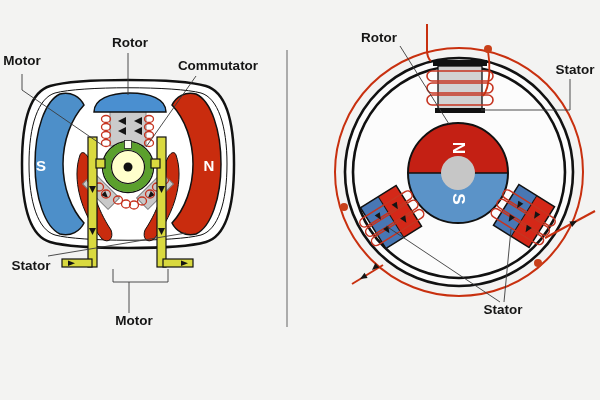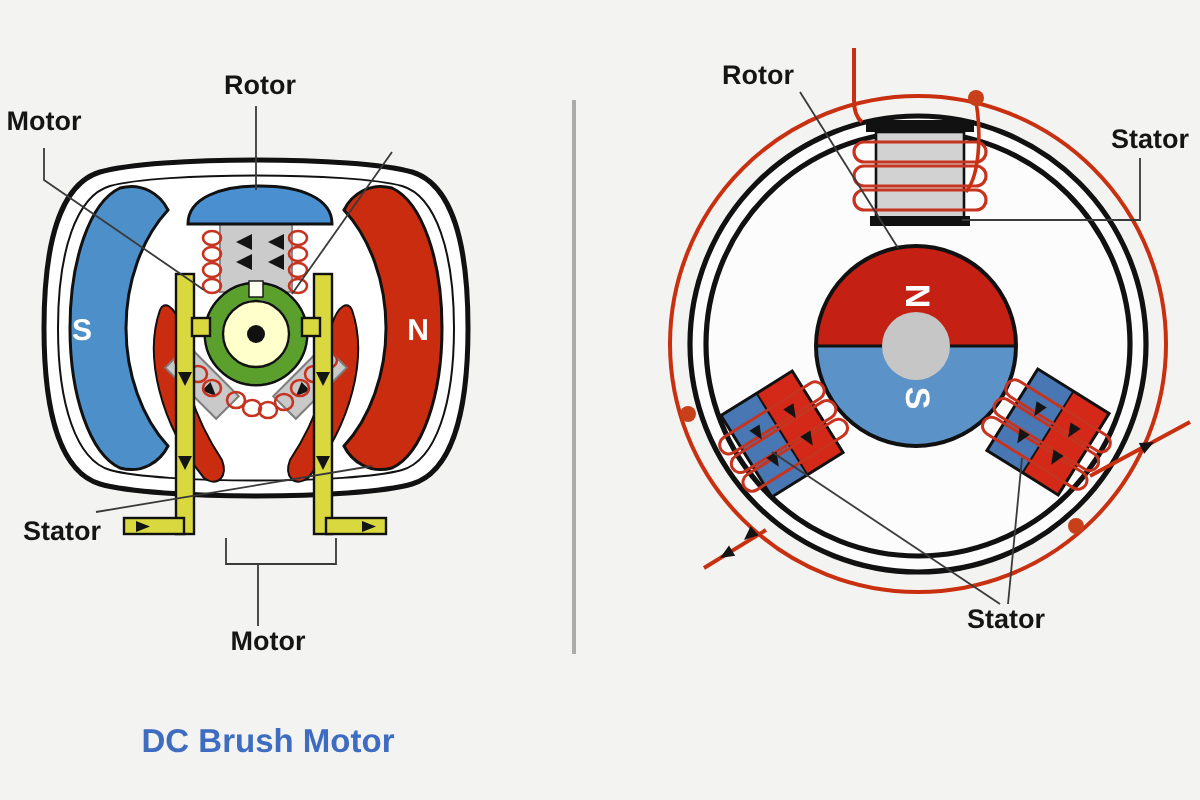--- a/index.html
+++ b/index.html
@@ -111,25 +111,25 @@
         <line x1="128" y1="53" x2="128" y2="95"></line>
         <polyline points="22,74 22,90 102,145"></polyline>
         <line x1="196" y1="76" x2="146" y2="147"></line>
         <line x1="48" y1="256" x2="186" y2="233"></line>
         <polyline points="113,269 113,282 168,282 168,269"></polyline>
         <line x1="129" y1="282" x2="129" y2="313"></line>
       </g>
     </svg>
     <div class="lbl" style="left:98px;top:36px;width:64px;">Rotor</div>
     <div class="lbl" style="left:0px;top:54px;width:44px;">Motor</div>
+    <div class="lbl" style="left:166px;top:59px;width:104px;">Commutator</div>
     <div class="lbl" style="left:1px;top:259px;width:60px;">Stator</div>
     <div class="lbl" style="left:103px;top:314px;width:62px;">Motor</div>
     <div class="pole" style="left:31px;top:158px;">S</div>
     <div class="pole" style="left:199px;top:158px;">N</div>
-    <div class="caption" style="left:34px;top:362px;width:200px;">DC Brush Motor</div>
   </div>
 
   <div class="divider"></div>
 
   <div class="panel" id="panel-right">
     <svg width="300" height="400" viewBox="0 0 300 400">
 
       <circle cx="159" cy="172" r="124" fill="none" stroke="#c8300f" stroke-width="2"></circle>
 
       <circle cx="159" cy="172" r="114" fill="#fcfcfc" stroke="#111" stroke-width="2.6"></circle>

